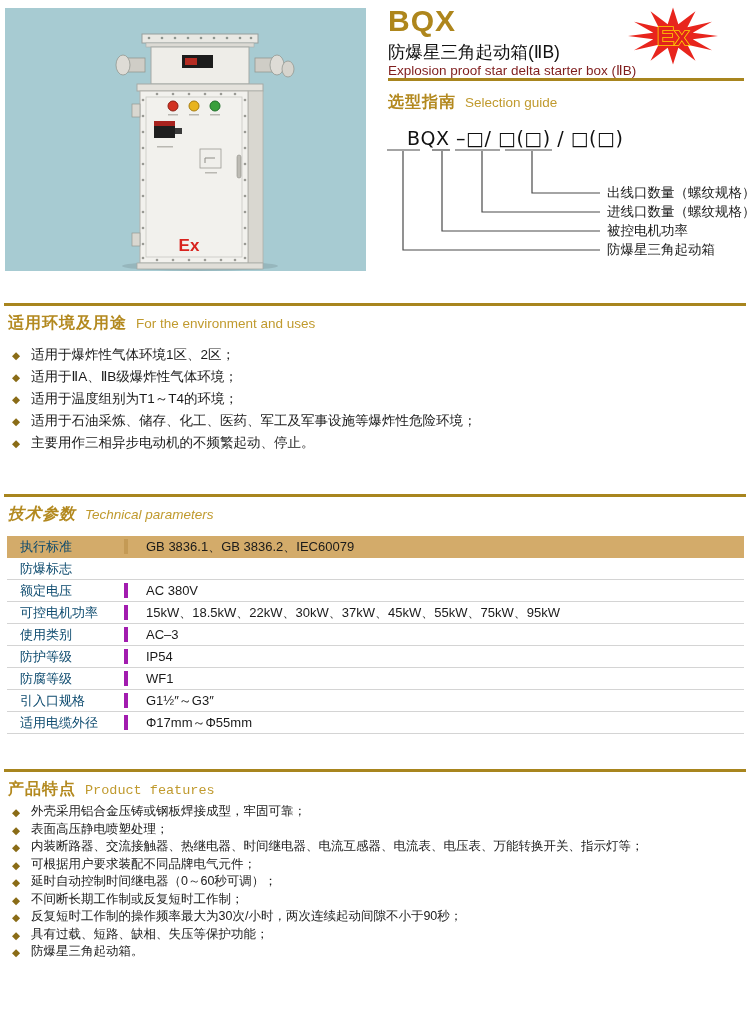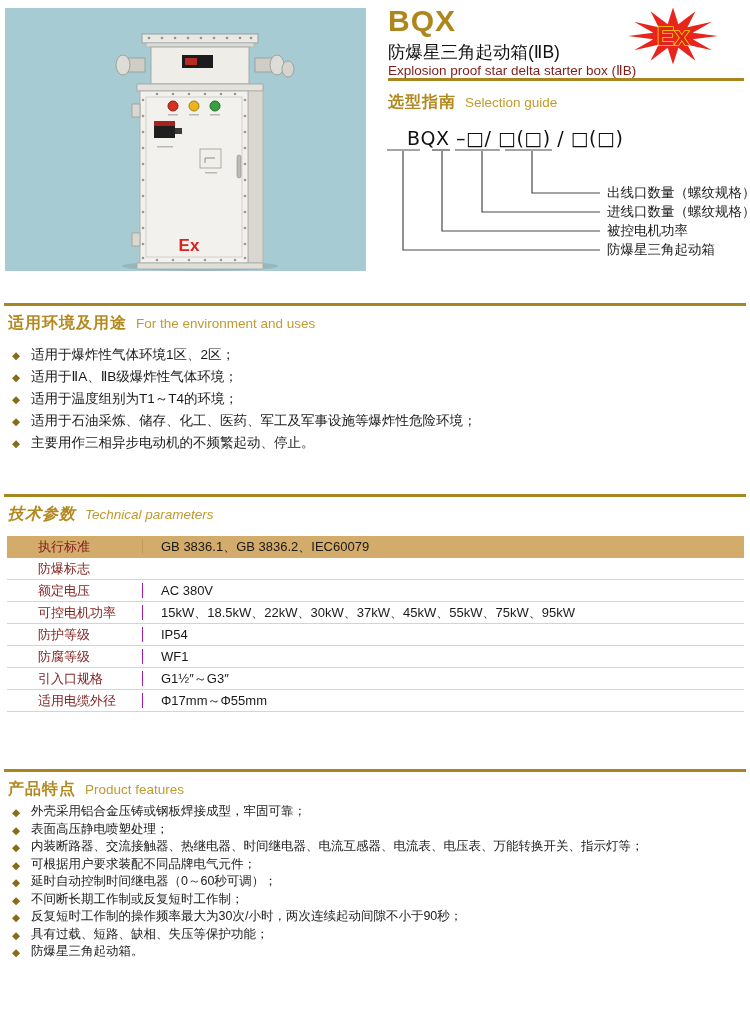--- a/index.html
+++ b/index.html
@@ -23,36 +23,36 @@
   .diagram{position:absolute;left:385px;top:149px;}
   .diagram text{font-size:13.5px;fill:#1a1a1a;font-family:"Liberation Sans","DejaVu Sans",sans-serif;}
 
   
   .rule{position:absolute;left:4px;width:742px;height:3px;background:#a8851e;}
   .rule-env{top:303px;}
   .rule-tech{top:494px;}
   .rule-feat{top:769px;}
   .env-title{left:8px;top:313px;}
   .tech-title{left:8px;top:504px;font-style:italic;}
-  .feat-title{left:8px;top:779px;}
+  .feat-title{left:8px;top:779px;font-family:Liberation Mono, monospace;}
 
   
   ul.bullets{position:absolute;left:12px;margin:0;padding:0;list-style:none;}
   ul.bullets li{position:relative;padding-left:19px;color:#1a1a1a;}
   ul.bullets .diamond{position:absolute;left:0;top:1px;color:#8a6c17;font-size:10.5px;}
   .env-list{top:347px;}
   .env-list li{font-size:13.5px;line-height:15px;margin-bottom:7px;}
   .feat-list{top:805px;}
   .feat-list li{font-size:12.5px;line-height:13.5px;margin-bottom:4px;}
 
   
   .ttable{position:absolute;left:7px;top:536px;width:737px;}
   .trow{display:flex;align-items:center;height:21px;border-bottom:1px solid #d4d4d4;font-size:13px;}
-  .trow .tlabel{width:104px;flex:0 0 104px;padding-left:31px;color:#7f1d1d;}
-  .trow .tvalue{flex:1;padding-left:18px;border-left:1px solid #a21caf;height:15px;line-height:15px;color:#1a1a1a;}
+  .trow .tlabel{width:104px;flex:0 0 104px;padding-left:13px;color:#0c4a6e;}
+  .trow .tvalue{flex:1;padding-left:18px;border-left:4px solid #a21caf;height:15px;line-height:15px;color:#1a1a1a;}
   .trow.tan{background:#d3ab6a;border-bottom:1px solid #d3ab6a;}
   .trow.tan .tvalue{border-left-color:#c49a55;}
 </style>
 </head>
 <body>
 
 <div class="page">
 
   <div class="photo">
     <svg width="361" height="263" viewBox="0 0 361 263">
@@ -216,20 +216,24 @@
     </div>
     <div class="trow">
       <div class="tlabel">额定电压</div>
       <div class="tvalue">AC 380V</div>
     </div>
     <div class="trow">
       <div class="tlabel">可控电机功率</div>
       <div class="tvalue">15kW、18.5kW、22kW、30kW、37kW、45kW、55kW、75kW、95kW</div>
     </div>
     <div class="trow">
+      <div class="tlabel">使用类别</div>
+      <div class="tvalue">AC–3</div>
+    </div>
+    <div class="trow">
       <div class="tlabel">防护等级</div>
       <div class="tvalue">IP54</div>
     </div>
     <div class="trow">
       <div class="tlabel">防腐等级</div>
       <div class="tvalue">WF1</div>
     </div>
     <div class="trow">
       <div class="tlabel">引入口规格</div>
       <div class="tvalue">G1½″～G3″</div>

